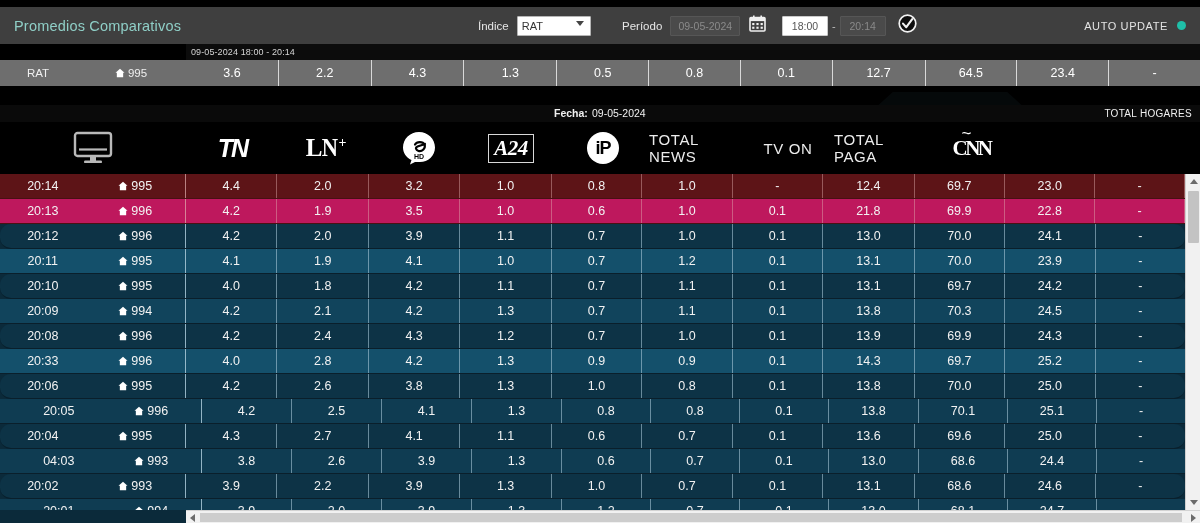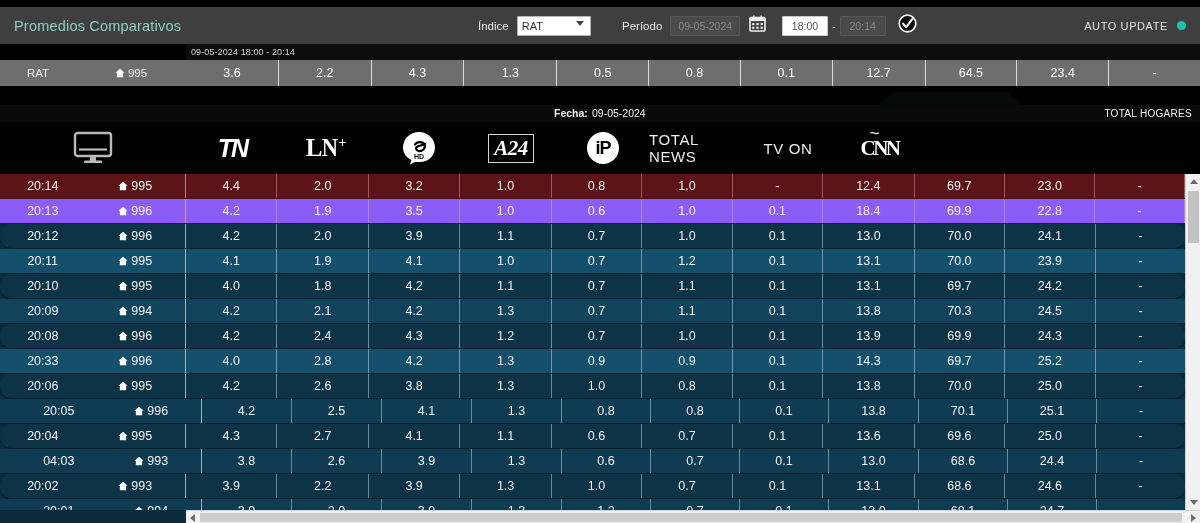--- a/index.html
+++ b/index.html
@@ -116,21 +116,21 @@
   .small-logo { font-size:15px; letter-spacing:.6px; color:#ececec; font-weight:normal; }
 
   
   #table-wrap {
     position:absolute; left:0; top:174px; width:1200px; height:336px;
     overflow:hidden; background:#0b2a3a;
   }
   #rows { position:absolute; left:0; top:0; width:1185px; }
   .drow { height:25px; display:flex; border-bottom:1px solid #0a1f2b; }
   .drow.red  { background:#5d1417; border-bottom:1px solid #491013; }
-  .drow.red2 { background:#8b5cf6; border-bottom:1px solid #491013; }
+  .drow.red2 { background:#be185d; border-bottom:1px solid #491013; }
   .drow.b1 { background:#0f3c52;padding-left:16px; }
   .drow.b2 { background:#14506b; }
   .drow.b3 { background:#0d3346;border-radius:11px; }
   .drow.b4 { background:#11445c; }
   .dc {
     height:24px; line-height:24px; text-align:center;
     color:#f2f2f2; font-size:12.5px;
     border-right:1px solid rgba(180,210,225,.55);
   }
   .drow.red .dc, .drow.red2 .dc { border-right:1px solid rgba(225,175,175,.45); }
@@ -297,20 +297,23 @@
       <span style="display:inline-flex;align-items:center;justify-content:center;width:32px;height:32px;border-radius:50%;background:#fff;">
         <span style="color:#000;font-weight:bold;font-size:18px;letter-spacing:-1px">iP</span>
       </span>
     </div>
     <div class="logo-cell" style="width: 93px;">
       <span class="small-logo">TOTAL NEWS</span>
     </div>
     <div class="logo-cell" style="width: 92px;">
       <span class="small-logo">TV ON</span>
     </div>
+    <div class="logo-cell" style="width: 92px;">
+      <span class="small-logo">TOTAL PAGA</span>
+    </div>
     <div class="logo-cell" style="width: 91px;">
       <span style="position:relative;display:inline-block"><span style="position:absolute;left:9px;top:-11px;font-size:17px;line-height:1">~</span><span style="font-family:'Liberation Serif',serif;font-size:21px;font-weight:bold;letter-spacing:-2.5px">CNN</span></span>
     </div>
   </div>
 
 <div id="table-wrap">
   <div id="rows">
       <div class="drow red">
         <div class="dc first">
           <span class="dc-time">20:14</span>
@@ -343,21 +346,21 @@
             <span>996</span>
           </span>
         </div>
         <div class="dc" style="width: 93px;">4.2</div>
         <div class="dc" style="width: 93px;">1.9</div>
         <div class="dc" style="width: 93px;">3.5</div>
         <div class="dc" style="width: 93px;">1.0</div>
         <div class="dc" style="width: 92px;">0.6</div>
         <div class="dc" style="width: 92px;">1.0</div>
         <div class="dc" style="width: 92px;">0.1</div>
-        <div class="dc" style="width: 93px;">18.4</div>
+        <div class="dc" style="width: 93px;">21.8</div>
         <div class="dc" style="width: 92px;">69.9</div>
         <div class="dc" style="width: 92px;">22.8</div>
         <div class="dc last" style="width: 91px;">-</div>
       </div>
       <div class="drow b3">
         <div class="dc first">
           <span class="dc-time">20:12</span>
           <span class="dc-hh">
             <svg width="10" height="10" viewBox="0 0 12 12">
               <path d="M6 0.8 L11.4 5.6 L9.8 5.6 L9.8 11.2 L2.2 11.2 L2.2 5.6 L0.6 5.6 Z" fill="#ffffff"></path>

